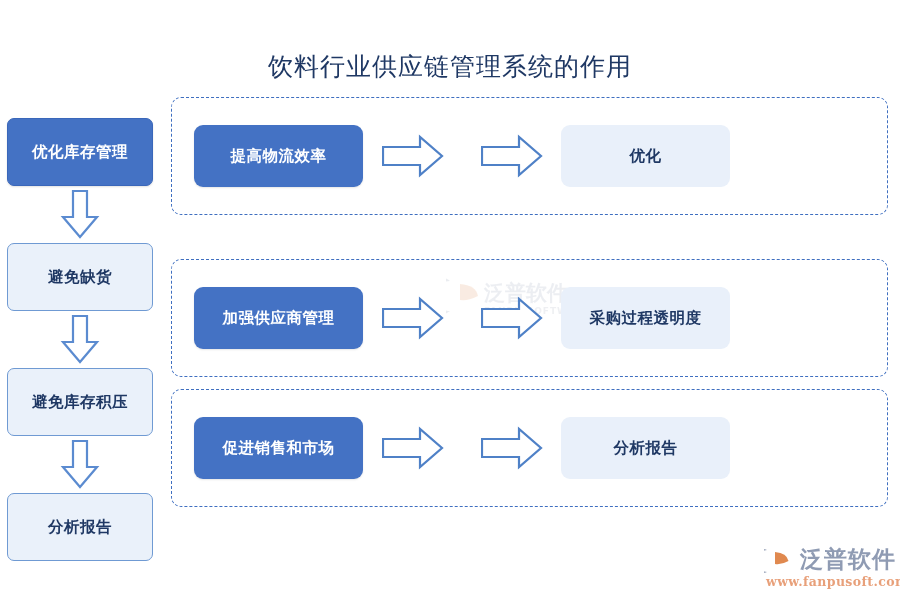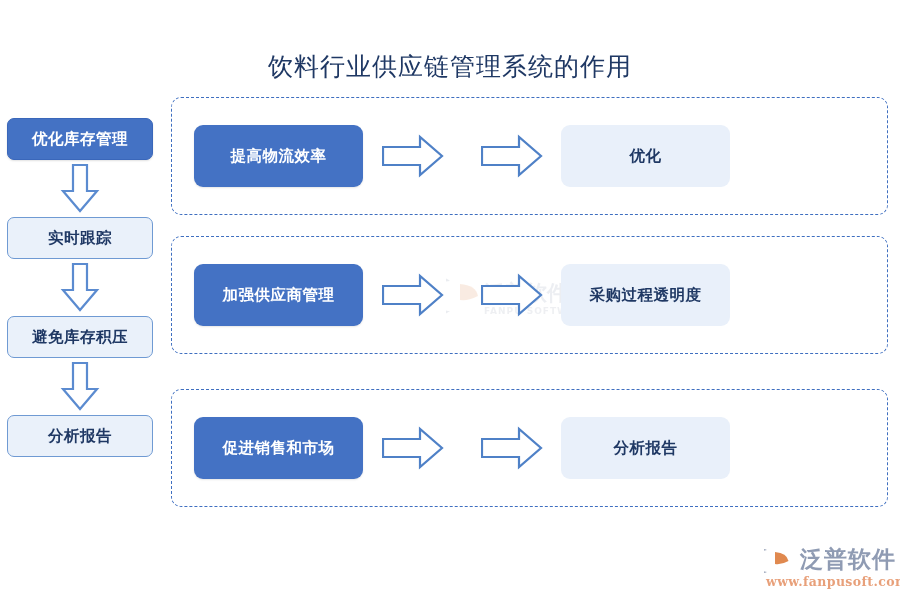--- a/index.html
+++ b/index.html
@@ -42,21 +42,21 @@
   
   #left-column {
     position: absolute;
     left: 7px;
     top: 118px;
     width: 146px;
   }
 
   .left-box {
     width: 146px;
-    height: 42px;
+    height: 68px;
     box-sizing: border-box;
     border-radius: 7px;
     display: flex;
     align-items: center;
     justify-content: center;
     font-size: 15.5px;
     font-weight: bold;
     letter-spacing: 0.5px;
     white-space: nowrap;
   }
@@ -86,21 +86,21 @@
   .group-row {
     position: absolute;
     left: 171px;
     width: 717px;
     height: 118px;
     box-sizing: border-box;
     border: 1.6px dashed #3f6fc0;
     border-radius: 10px;
   }
   #group-row-1 { top: 97px; }
-  #group-row-2 { top: 236px; }
+  #group-row-2 { top: 259px; }
   #group-row-3 { top: 389px; }
 
   .chain {
     position: absolute;
     left: 0;
     top: 0;
     width: 100%;
     height: 100%;
     display: flex;
     align-items: center;
@@ -210,21 +210,21 @@
       <span>优化库存管理</span>
     </div>
 
     <div class="down-arrow">
       <svg width="40" height="50" viewBox="0 0 40 50" aria-hidden="true">
         <polygon points="13,1 27,1 27,27 37,27 20,47 3,27 13,27" fill="#ffffff" stroke="#5b8bd0" stroke-width="2.2" stroke-linejoin="miter"></polygon>
       </svg>
     </div>
 
     <div class="left-box light">
-      <span>实时跟踪</span>
+      <span>避免缺货</span>
     </div>
 
     <div class="down-arrow">
       <svg width="40" height="50" viewBox="0 0 40 50" aria-hidden="true">
         <polygon points="13,1 27,1 27,27 37,27 20,47 3,27 13,27" fill="#ffffff" stroke="#5b8bd0" stroke-width="2.2" stroke-linejoin="miter"></polygon>
       </svg>
     </div>
 
     <div class="left-box light">
       <span>避免库存积压</span>

